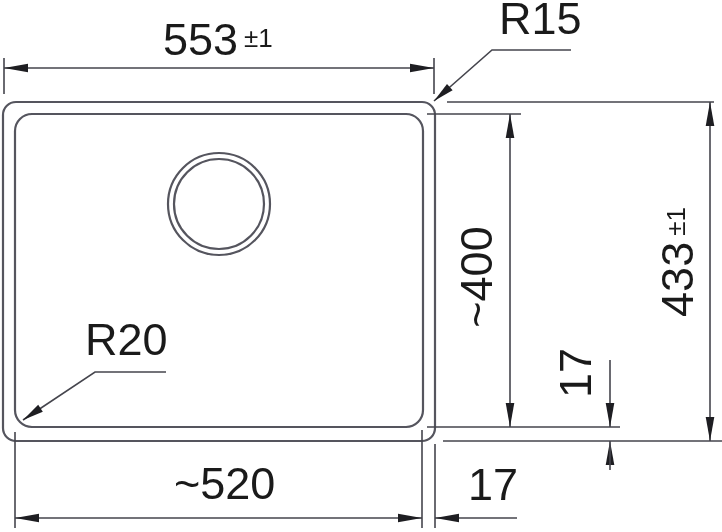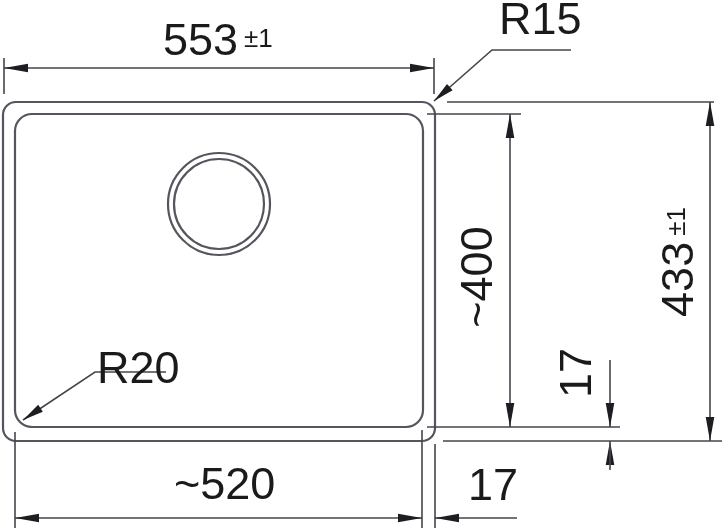--- a/index.html
+++ b/index.html
@@ -131,19 +131,19 @@
   <div class="dim-label" style="left:499px; top:-4px;">R15</div>
 
   <div class="dim-label rot" style="left:476px; top:277px;">~400</div>
 
   <div class="dim-label rot" style="left:677px; top:262px;">
     <span>433</span><span class="tol">±1</span>
   </div>
 
   <div class="dim-label rot" style="left:575px; top:373px;">17</div>
 
-  <div class="dim-label" style="left:97px; top:317px;margin-top:28px;">R20</div>
+  <div class="dim-label" style="left:85px; top:317px;">R20</div>
 
   <div class="dim-label" style="left:174px; top:461px;">~520</div>
 
   <div class="dim-label" style="left:468px; top:462px;">17</div>
 
 </div>
 
 </body></html>

